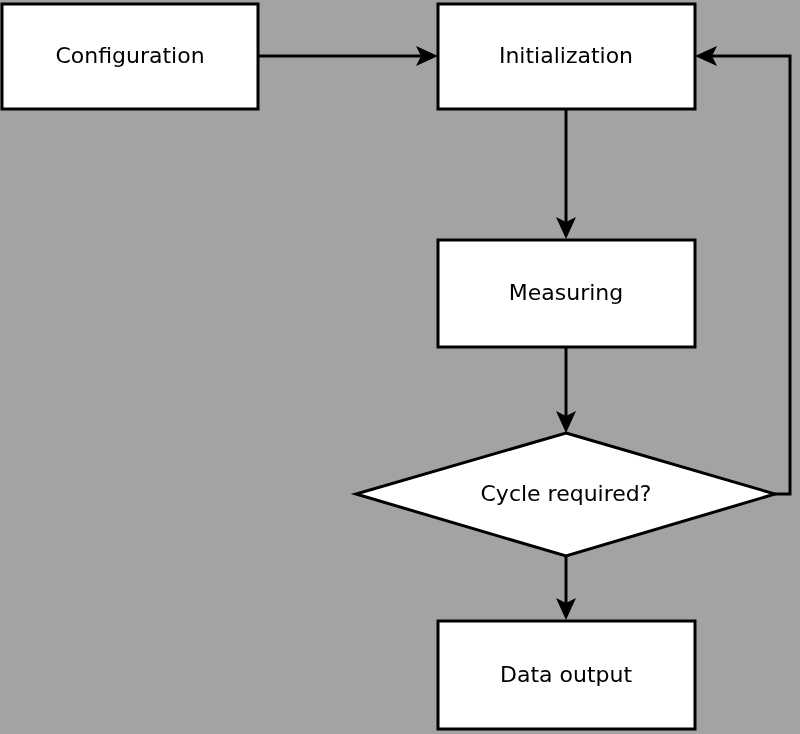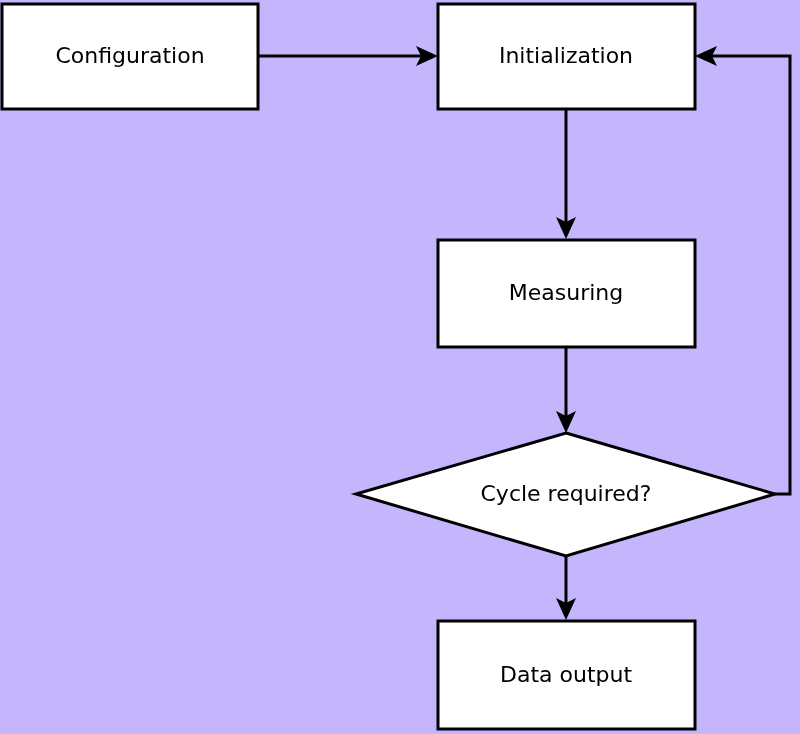--- a/index.html
+++ b/index.html
@@ -7,21 +7,21 @@
     padding: 0;
     background: #ffffff;
   }
   body {
     font-family: "DejaVu Sans", sans-serif;
   }
   #canvas {
     position: relative;
     width: 800px;
     height: 734px;
-    background: #c4b5fd;
+    background: #a3a3a3;
     overflow: hidden;
   }
   #flow-svg {
     position: absolute;
     top: 0;
     left: 0;
     width: 800px;
     height: 734px;
     display: block;
   }

